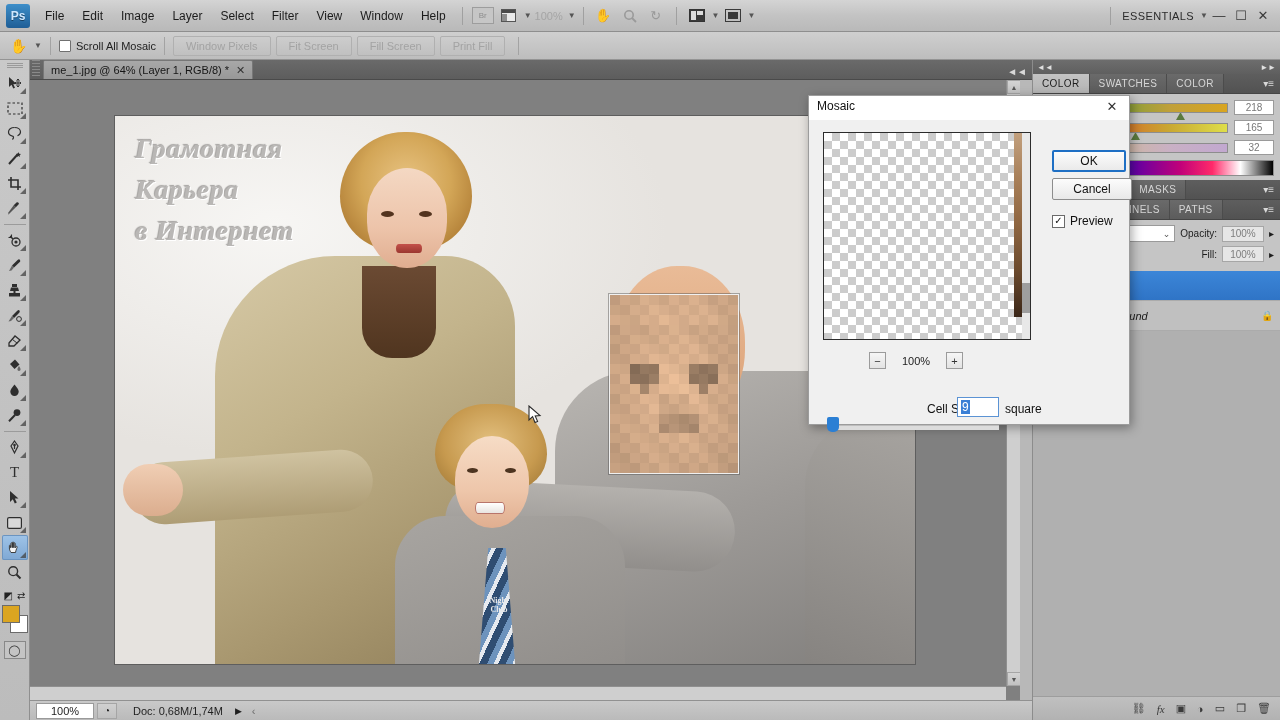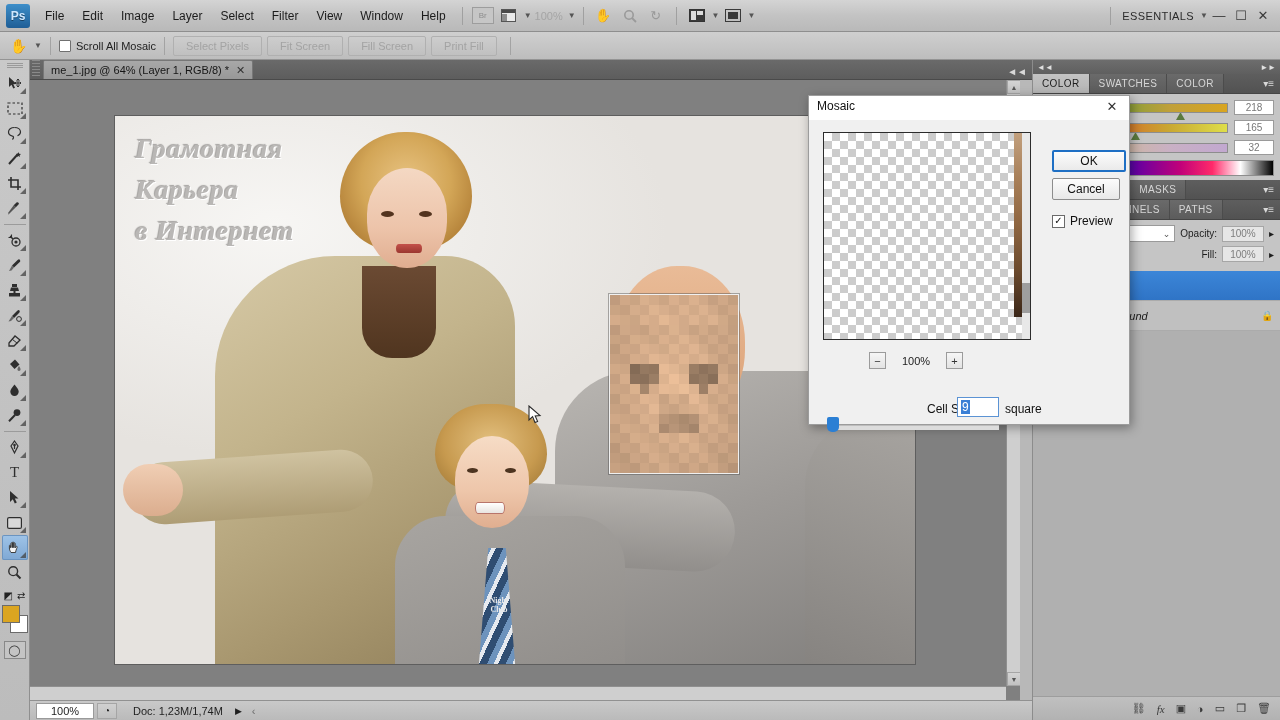--- a/index.html
+++ b/index.html
@@ -307,21 +307,21 @@
   .zoomrow { position:absolute; left:60px; top:232px; display:flex;align-items:center;gap:10px; }
   .zbtn { width:17px;height:17px;border:1px solid #9b9b9b;background:linear-gradient(#f6f6f6,#e3e3e3);
     display:flex;align-items:center;justify-content:center;font-size:11px;color:#333; }
   .zlabel { font-size:11px;color:#1d1d1d;width:40px;text-align:center; }
   .dlg-ok {
     position:absolute; left:243px; top:30px; width:74px;height:22px;
     background:linear-gradient(#fcfcfc,#eaeaea); border:2px solid #1e6fc4; border-radius:2px;
     display:flex;align-items:center;justify-content:center;font-size:12px;color:#111;
   }
   .dlg-cancel {
-    position:absolute; left:243px; top:58px; width:68px;height:22px;
+    position:absolute; left:243px; top:58px; width:80px;height:22px;
     background:linear-gradient(#fcfcfc,#e8e8e8); border:1px solid #8d8d8d; border-radius:2px;
     display:flex;align-items:center;justify-content:center;font-size:12px;color:#111;
   }
   .dlg-preview-chk {
     position:absolute; left:243px; top:94px; display:flex;align-items:center;gap:5px;font-size:12px;color:#111;
   }
   .dchk { width:13px;height:13px;border:1px solid #6a6a6a;background:#fff;
     display:flex;align-items:center;justify-content:center;font-size:10px;color:#111;line-height:1;}
   .cell-label { position:absolute; left:0; top:0; font-size:12px;color:#111; white-space:nowrap; }
   .cell-input {
@@ -408,21 +408,21 @@
 
   <div class="optionsbar">
     <div class="opt-tool">✋</div>
     <span class="caret">▼</span>
     <div class="opt-sep"></div>
     <label class="chkwrap">
       <span class="chkbox"></span>
       <span>Scroll All Mosaic</span>
     </label>
     <div class="opt-sep"></div>
-    <div class="opt-btn">Select Pixels</div>
+    <div class="opt-btn">Window Pixels</div>
     <div class="opt-btn">Fit Screen</div>
     <div class="opt-btn">Fill Screen</div>
     <div class="opt-btn">Print Fill</div>
     <div class="opt-sep"></div>
   </div>
 
   <div class="toolbox">
     <div class="tbgrip"></div>
     <div class="tool">
       <svg width="15" height="15" viewBox="0 0 15 15">
@@ -852,21 +852,21 @@
     <div class="vscroll">
       <div class="sc-arrow">▲</div>
       <div style="position:absolute;bottom:0;" class="sc-arrow">▼</div>
     </div>
     <div class="hscroll"></div>
   </div>
 
   <div class="statusbar">
     <div class="sb-zoom">100%</div>
     <div class="sb-icon">◔</div>
-    <div class="sb-doc">Doc: 1,23M/1,74M</div>
+    <div class="sb-doc">Doc: 0,68M/1,74M</div>
     <div class="sb-tri">▶</div>
     <div style="margin-left:10px;color:#6d6d6d;">‹</div>
   </div>
 
   <div class="rightdock">
     <div class="dock-head">
       <span>◄◄</span>
       <span>►►</span>
     </div>
 

